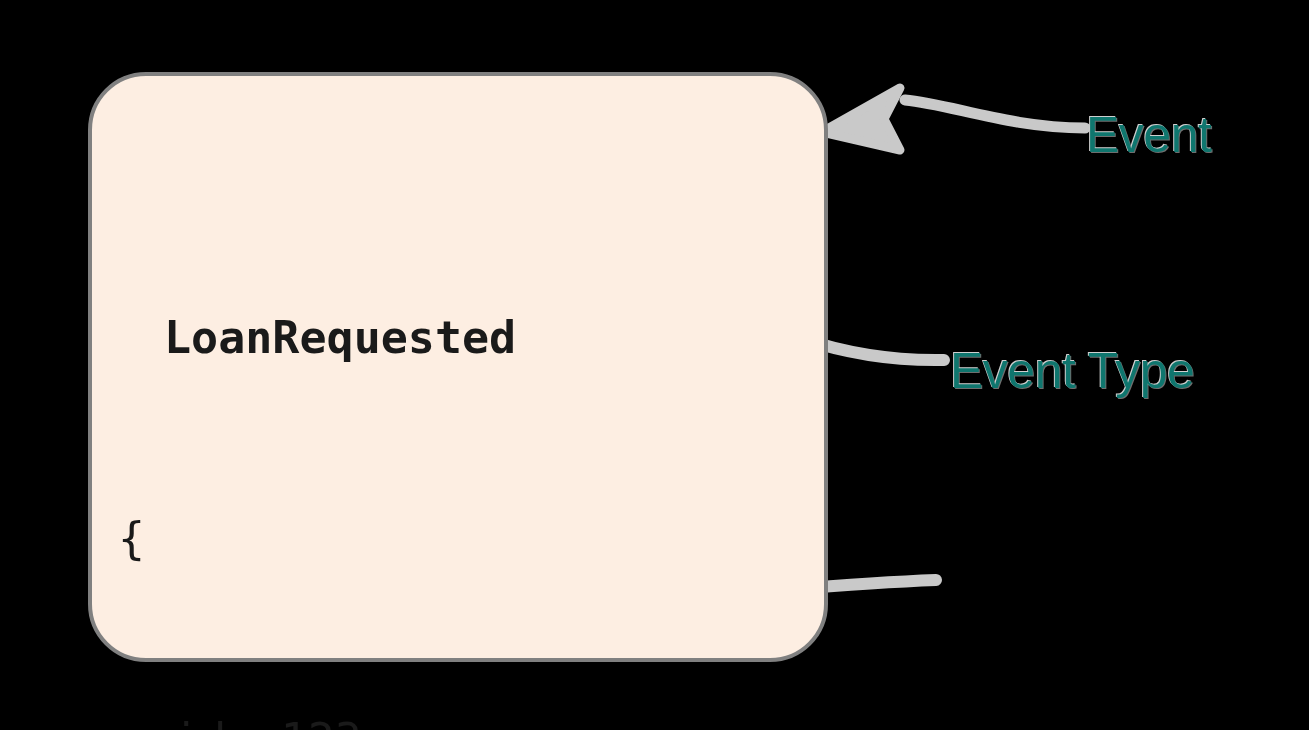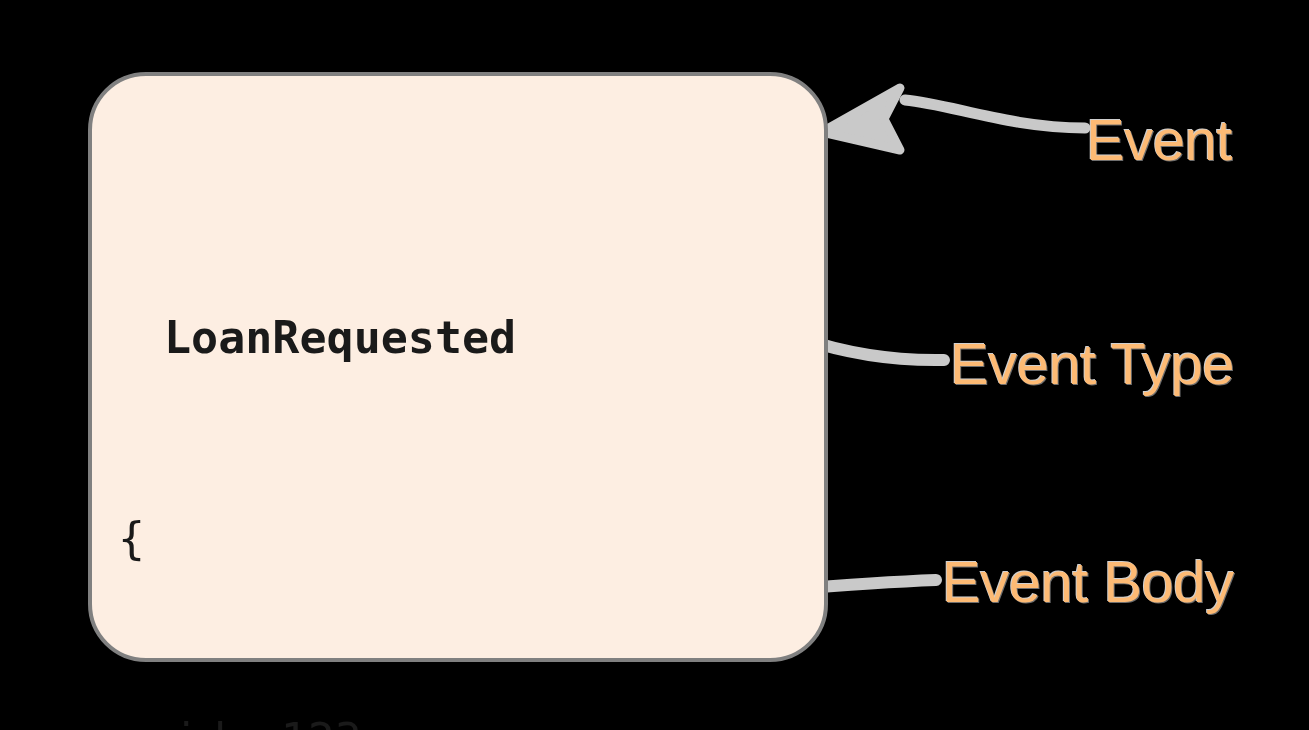--- a/index.html
+++ b/index.html
@@ -49,29 +49,29 @@
     display: block;
     margin-left: 46px;
   }
   .body-line {
     font-weight: normal;
     display: block;
   }
   .annotation-label {
     position: absolute;
     font-family: "Liberation Sans", sans-serif;
-    font-size: 58px;
+    font-size: 50px;
     font-weight: normal;
-    color: #fdba74;
+    color: #0f766e;
     text-shadow: -1px -1px 0 #CFCFCF, 1px 1px 0 #6E6E6E;
     white-space: nowrap;
     letter-spacing: -0.5px;
   }
   #label-event      { left: 1086px; top: 106px; }
-  #label-event-type { left: 950px;  top: 330px; }
+  #label-event-type { left: 950px;  top: 342px; }
   #label-event-body { left: 942px;  top: 548px; }
 </style>
 </head>
 <body>
 
 <div id="canvas">
 
   <svg id="diagram-svg" viewBox="0 0 1309 730" xmlns="http://www.w3.org/2000/svg">
 
     <g>
@@ -98,15 +98,14 @@
     <span class="body-line">  id: 123,</span>
     
     
     
   </div>
 
   <div class="annotation-label" id="label-event">Event</div>
 
   <div class="annotation-label" id="label-event-type">Event Type</div>
 
-  <div class="annotation-label" id="label-event-body">Event Body</div>
 
 </div>
 
 </body></html>

